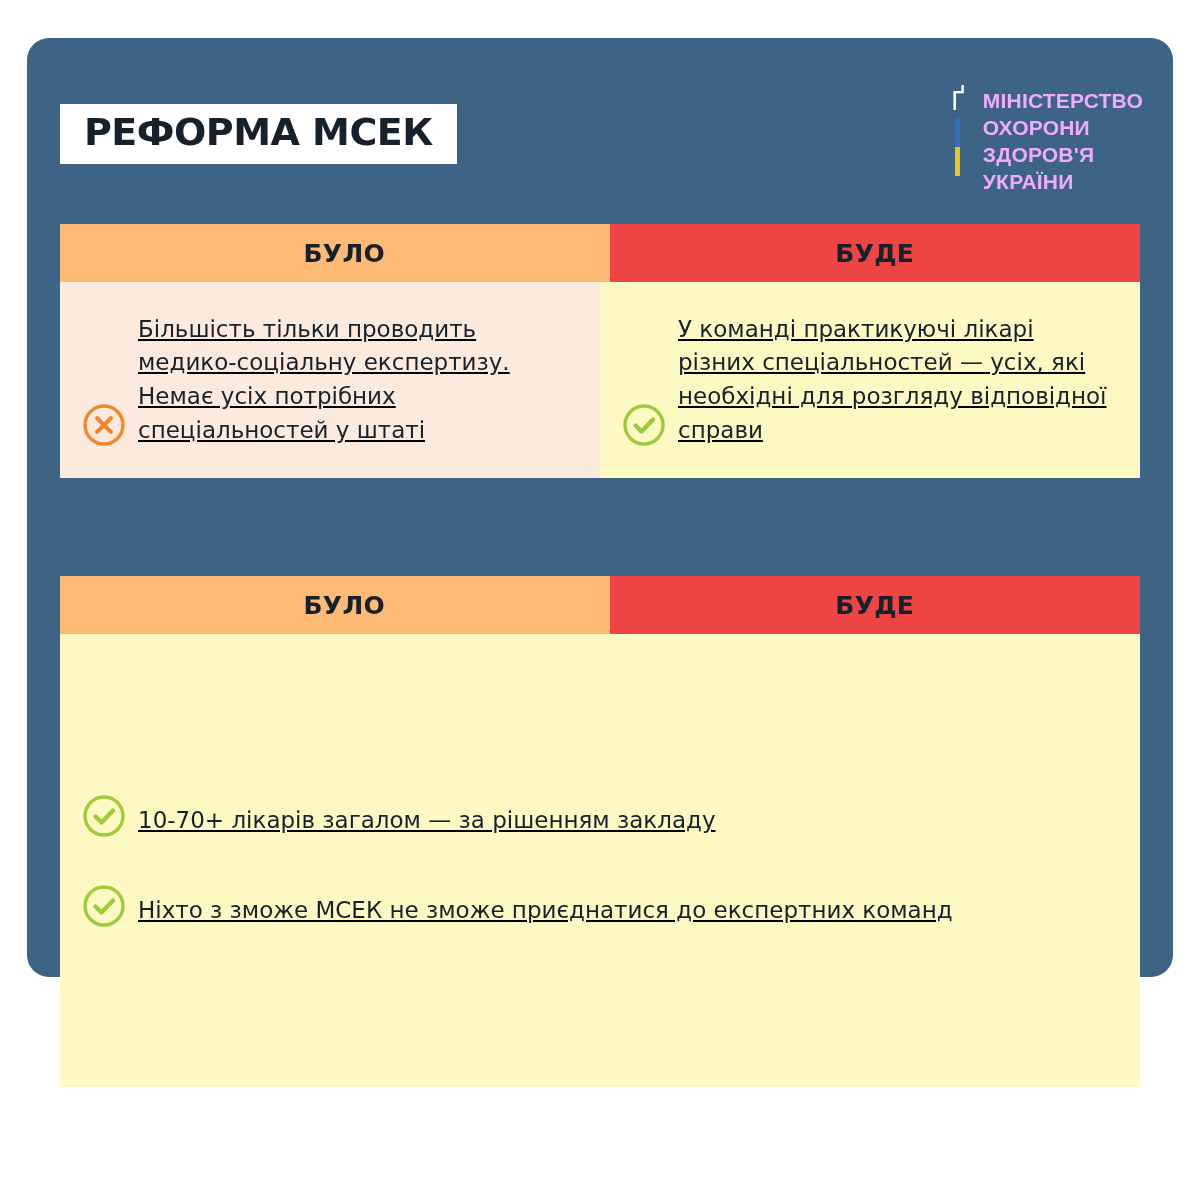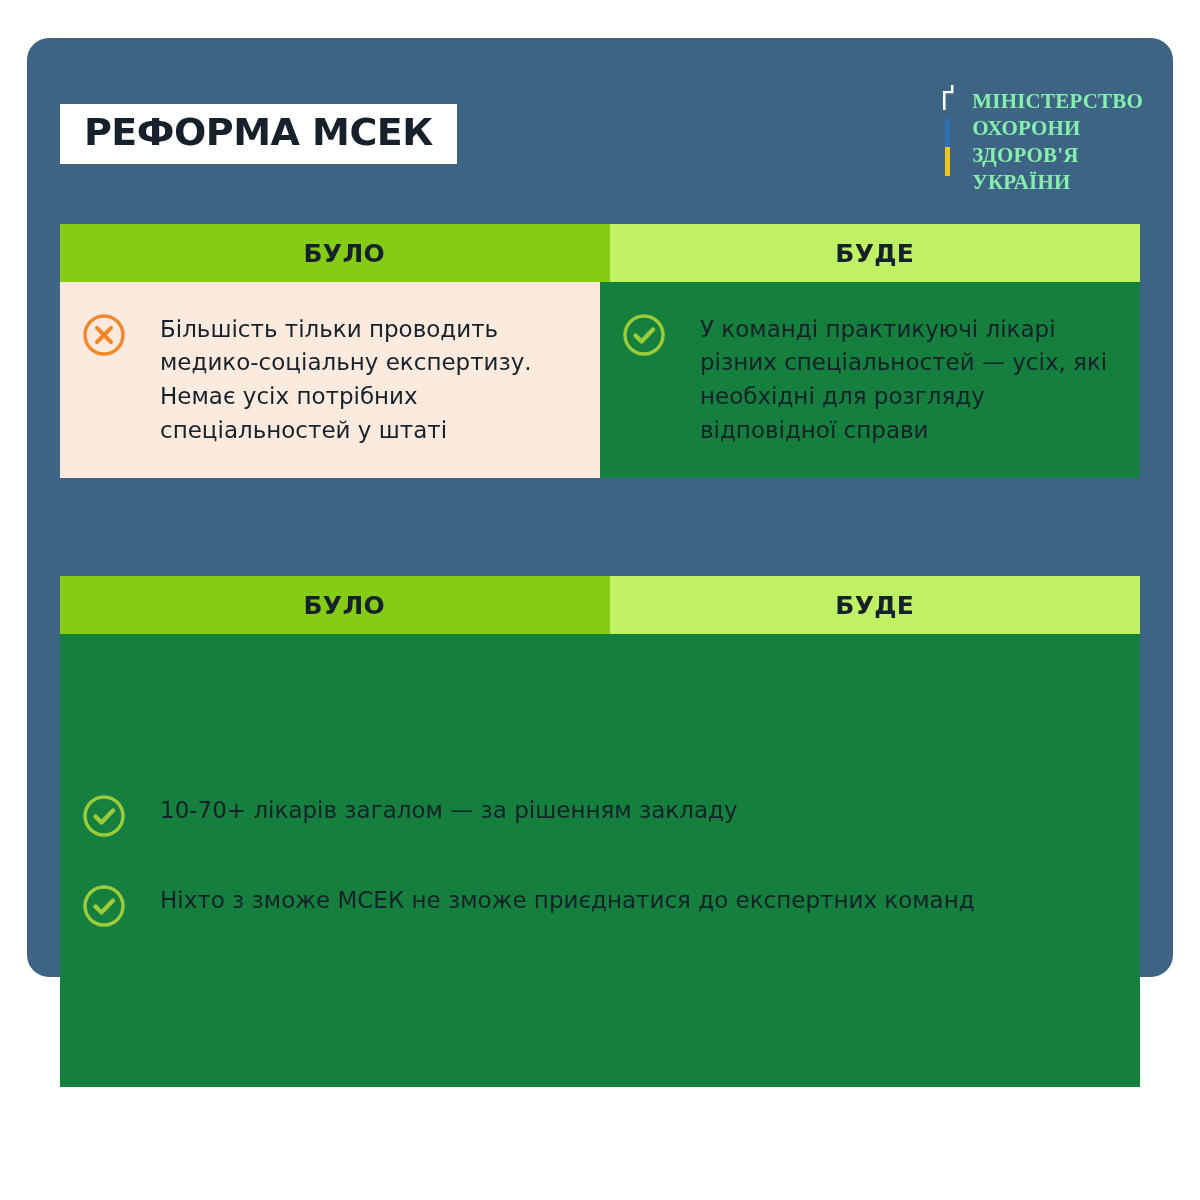--- a/index.html
+++ b/index.html
@@ -68,22 +68,22 @@
     color: #ffffff;
     line-height: 1;
     margin-bottom: 3px;
   }
   .logo-bars {
     width: 5px;
     flex: 1;
     background: linear-gradient(to bottom, #2f6fb5 0 50%, #f0c419 50% 100%);
   }
   .logo-text {
-    color: #86efac;
-    font-family: Liberation Serif, serif;
+    color: #f0abfc;
+    font-family: Liberation Sans, sans-serif;
     font-weight: bold;
     font-size: 21px;
     line-height: 1.28;
     letter-spacing: 0.2px;
     text-transform: uppercase;
   }
 
   
   .block {
     position: absolute;
@@ -115,47 +115,48 @@
     flex: 1;
     display: flex;
     align-items: center;
     justify-content: center;
     font-family: "DejaVu Sans", sans-serif;
     font-weight: bold;
     font-size: 25px;
     color: #16212b;
     letter-spacing: 0.3px;
   }
-  .col-head.before { background: #84cc16; padding-left: 19px; }
-  .col-head.after  { background: #bef264; }
+  .col-head.before { background: #fdba74; padding-left: 19px; }
+  .col-head.after  { background: #ef4444; }
 
   .cols {
     display: flex;
   }
   .col {
     flex: 1;
     box-sizing: border-box;
   }
   .col.before { background: #fdeade; }
-  .col.after  { background: #15803d; }
+  .col.after  { background: #fef9c3; }
 
   .items {
     padding: 24px 26px 24px 22px;
     display: flex;
     flex-direction: column;
     justify-content: center;
     height: 100%;
     box-sizing: border-box;
   }
   .items.spaced > .item + .item { margin-top: 46px; }
 
   .item {
     display: flex;
-    align-items: flex-start;
-    gap: 34px;
+    align-items: flex-end;
+    gap: 12px;
+    text-decoration: underline;
   }
   .mark {
     flex: 0 0 auto;
     width: 44px;
     height: 44px;
   }
   .item-text {
     font-family: "DejaVu Sans", sans-serif;
     font-size: 23px;
     line-height: 1.46;

